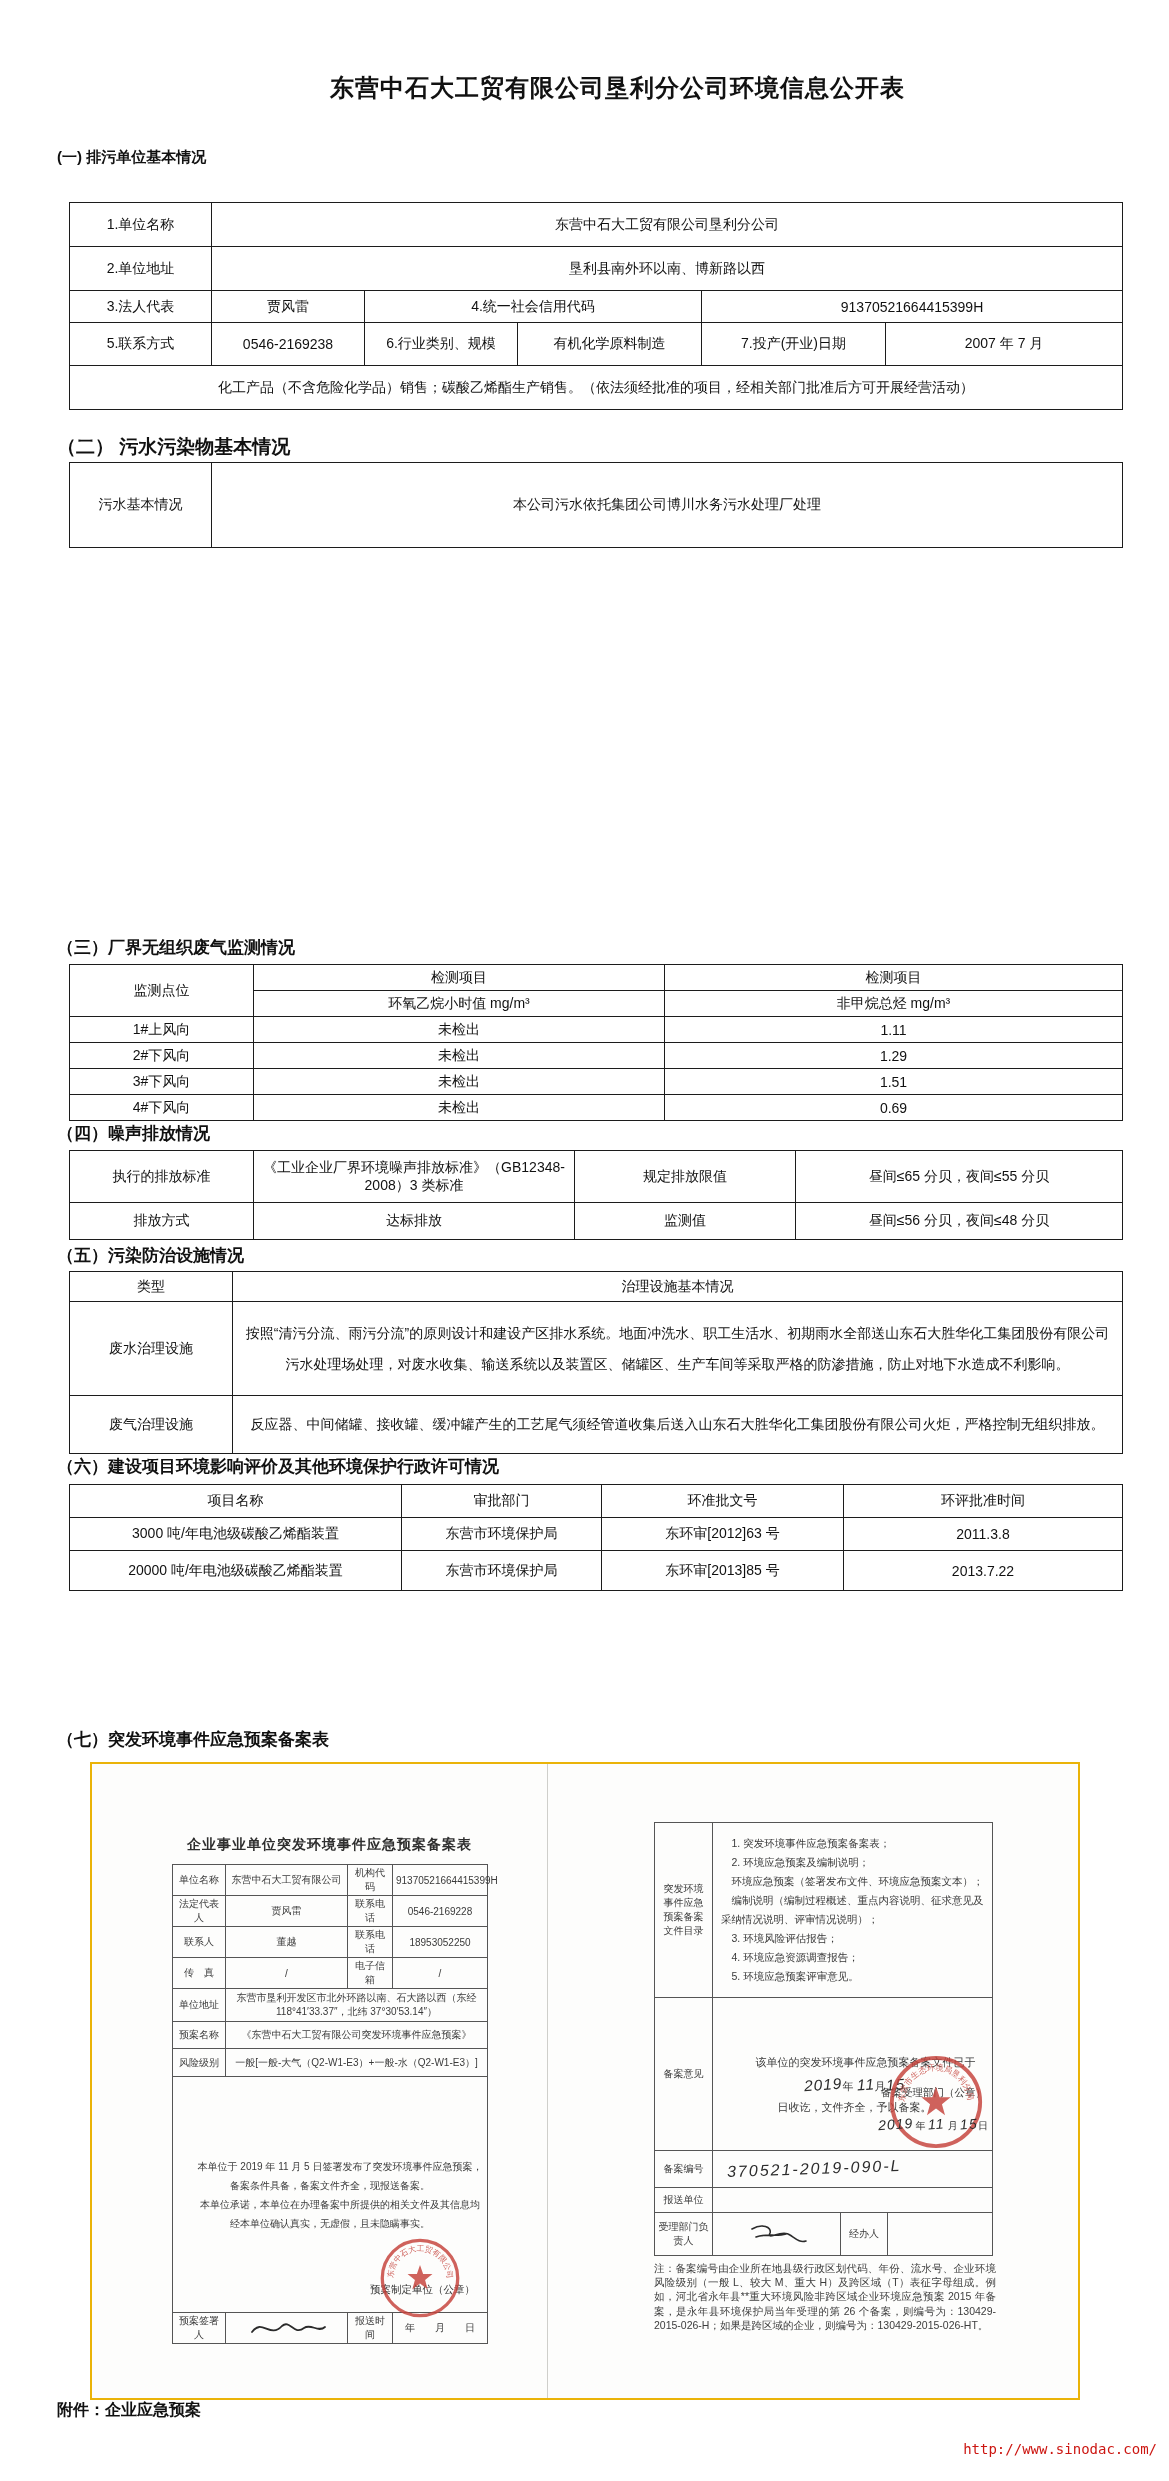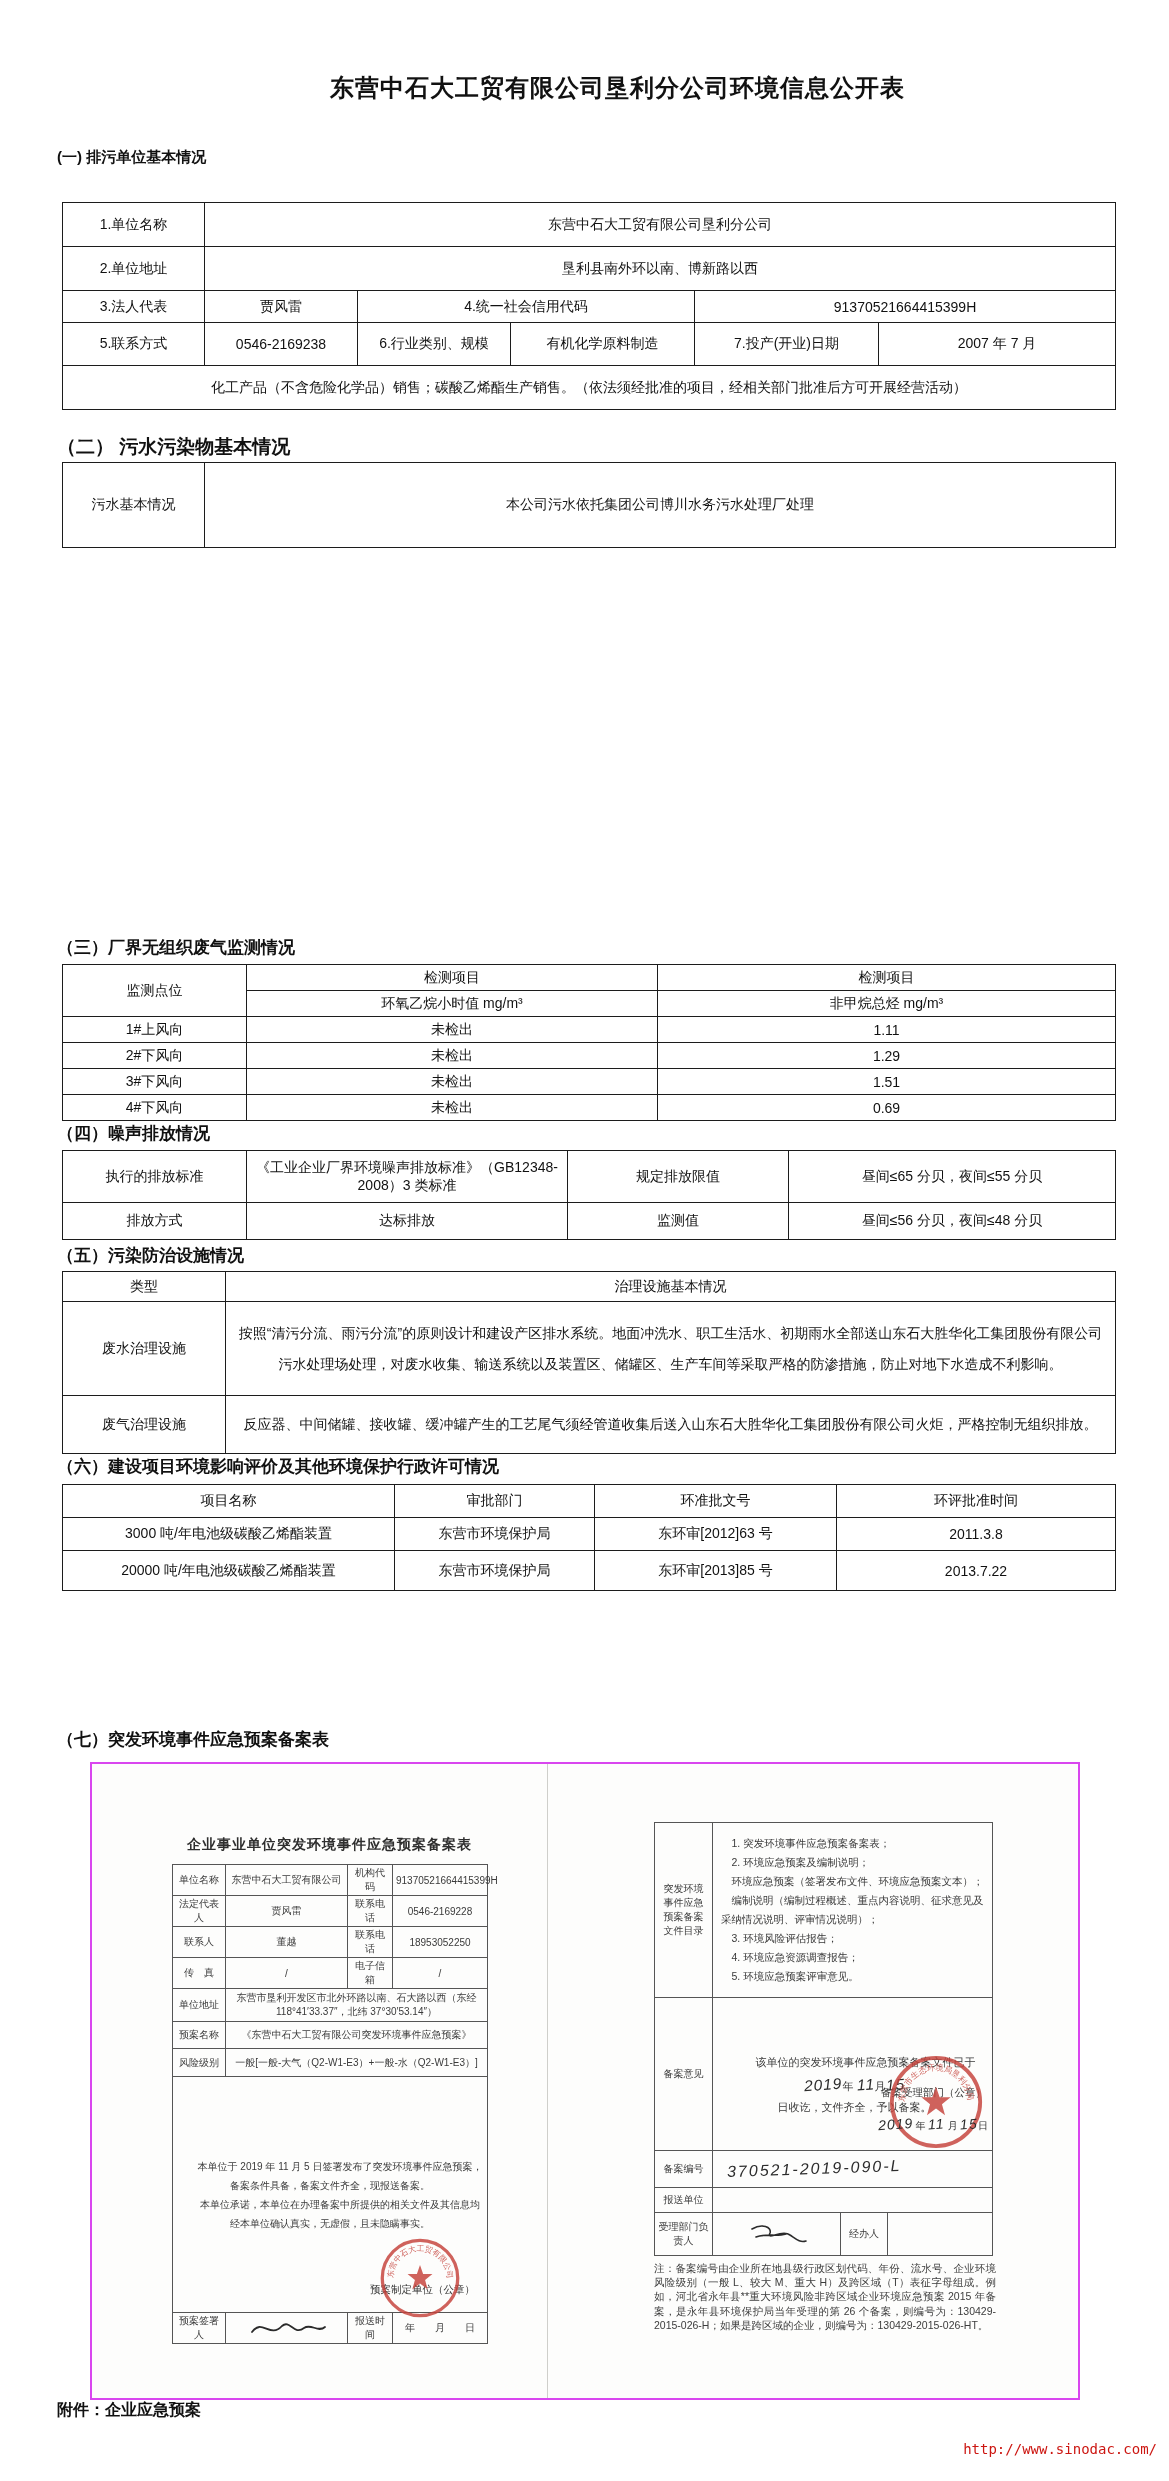--- a/index.html
+++ b/index.html
@@ -4,31 +4,31 @@
 <style>
   html,body{margin:0;padding:0;background:#fff;}
   #page{position:relative;width:1169px;height:2481px;background:#ffffff;
         font-family:"Liberation Sans","DejaVu Sans",sans-serif;color:#111;overflow:hidden;}
   .title{position:absolute;top:72px;left:0;width:1169px;text-align:center;
          font-size:24px;font-weight:bold;letter-spacing:1px;padding-left:33px;}
   .h{position:absolute;left:57px;font-weight:bold;color:#111;}
   .h-sm{font-size:15px;}
   .h-lg{font-size:19px;}
   .h-md{font-size:17px;}
-  table.t{position:absolute;left:62px;width:1053px;border-collapse:collapse;table-layout:fixed;border-radius:20px;}
+  table.t{position:absolute;left:69px;width:1053px;border-collapse:collapse;table-layout:fixed;border-radius:20px;}
   table.t td{border:1.6px solid #1c1c1c;font-size:14px;text-align:center;vertical-align:middle;
              padding:2px 6px;overflow:hidden;}
   td.l{text-align:left;}
   td.pl55{padding-left:55px;}
   td.pl45{padding-left:45px;}
   td.pl10{padding-left:10px;}
   td.just{text-align:justify;line-height:2.15;padding:4px 14px;}
   
   .scanbox{position:absolute;left:90px;top:1762px;width:986px;height:634px;
-           border:2px solid #d946ef;background:#fdfdfc;}
+           border:2px solid #eab308;background:#fdfdfc;}
   .scan-divider{position:absolute;left:455px;top:0;bottom:0;width:1px;background:#cfcfcb;}
   .scan{color:#3c3c3c;}
   .lp-title{position:absolute;left:80px;top:72px;width:315px;text-align:center;
             font-size:14px;font-weight:bold;color:#2e2e2e;letter-spacing:1px;}
   table.scan-t{position:absolute;border-collapse:collapse;table-layout:fixed;}
   table.scan-t td{border:1px solid #555;font-size:10px;color:#3a3a3a;text-align:center;
                   vertical-align:middle;padding:1px 3px;overflow:visible;}
   table.lt{left:80px;top:100px;width:315px;}
   table.rt{left:562px;top:58px;width:338px;}
   .prel{white-space:pre-line;}

